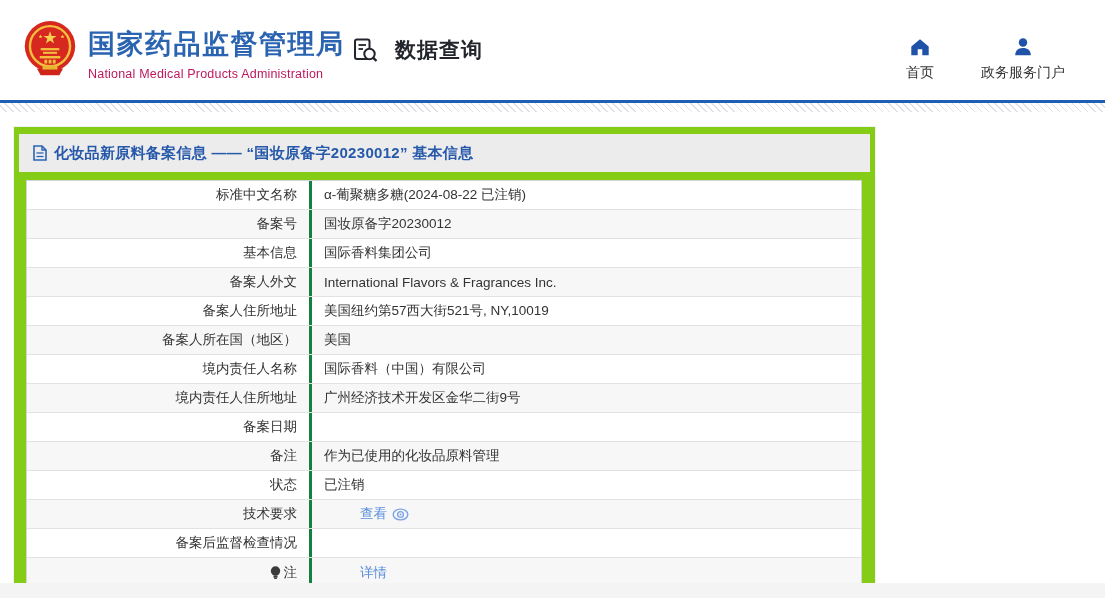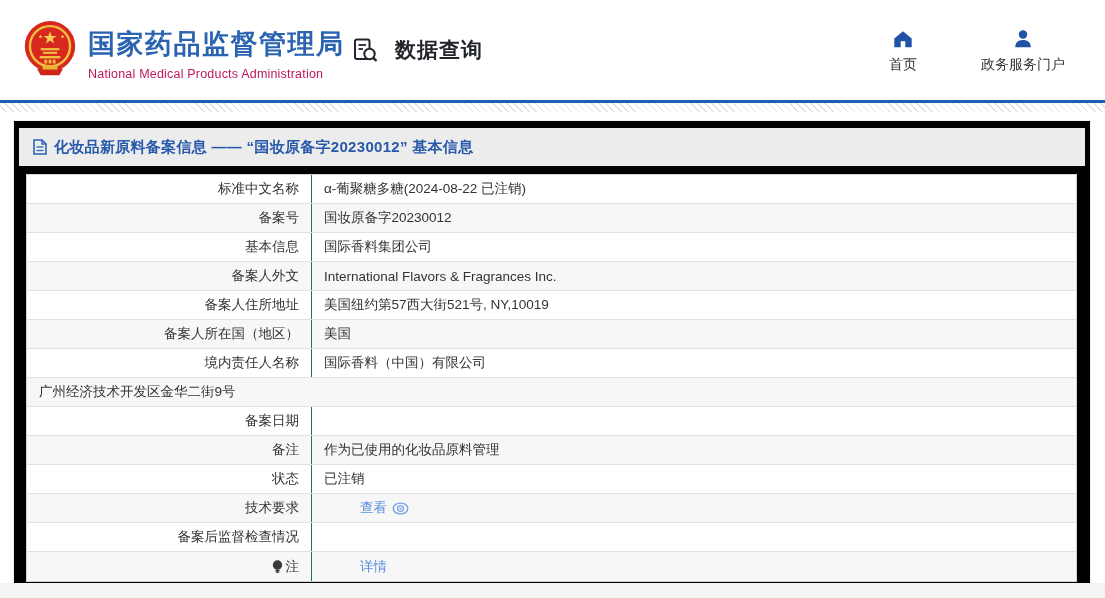--- a/index.html
+++ b/index.html
@@ -7,44 +7,44 @@
     font-family:"Liberation Sans","DejaVu Sans",sans-serif; }
 
   
   .header { position:relative; height:100px; background:#fff;text-decoration:underline; }
   .logo-wrap { position:absolute; left:22px; top:20px; width:56px; height:58px; }
   .org-block { position:absolute; left:88px; top:26px; }
   .org-cn { font-size:27px; font-weight:700; color:#2a63b0; letter-spacing:1.5px; }
   .org-en { font-size:12.5px; color:#be185d; margin-top:5px; letter-spacing:.2px; }
   .section-tab { position:absolute; left:352px; top:36px; display:flex; align-items:center; gap:16px; cursor:pointer; }
   .section-tab span.txt { font-size:21px; color:#23252d; font-weight:600; letter-spacing:1px; }
-  .top-nav { position:absolute; right:40px; top:28px; display:flex; gap:64px;justify-content:center; }
+  .top-nav { position:absolute; right:40px; top:36px; display:flex; gap:47px;justify-content:center; }
   .nav-item { display:flex; flex-direction:column; align-items:center; gap:6px; cursor:pointer; }
   .nav-item .lbl { font-size:14px; color:#333; white-space:nowrap; }
 
   
   .blue-line { height:3px; background:#1d5fb4; }
   .hatch { height:9px;
     background:repeating-linear-gradient(45deg,#ffffff 0 4px,#dfe1e4 4px 5px); }
 
   
-  .card { position:absolute; left:13px; top:120px; width:1078px; height:471px;
-    background:#000000; border:1px solid #f1f1f1; }
+  .card { position:absolute; left:13px; top:126px; width:863px; height:471px;
+    background:#84cc16; border:1px solid #f1f1f1; }
   .title-bar { margin:7px 5px 0 5px; height:38px; background:#ececec;
     display:flex; align-items:center; padding-left:14px; gap:7px; }
   .title-bar .ttl { font-size:15px; font-weight:700; color:#2759ab; letter-spacing:.3px; }
 
   
   .info-table { margin:8px 13px 0 12px; border:1px solid #d4d4d4; }
   .row { display:flex; height:29px; border-bottom:1px solid #e2e2e2; background:#fff; }
   .row:last-child { border-bottom:none; }
   .row:nth-child(even) { background:#f7f7f7; }
   .cell { display:flex; align-items:center; font-size:13.5px; color:#333; }
   .cell.label { width:285px; justify-content:flex-end; padding-right:12px;
-    border-right:1px solid #15803d; text-align:right; gap:3px; }
+    border-right:3px solid #15803d; text-align:right; gap:3px; }
   .cell.value { flex:1; padding-left:12px; gap:5px; }
   a.lnk { color:#5b8edb; text-decoration:none; cursor:pointer; font-size:13.5px;margin-left:36px; }
 
   
   .footer-strip { position:absolute; left:0; bottom:0; width:1105px; height:15px; background:#f4f4f4; }
 
   svg { display:block; }
 </style>
 </head>
 <body>
@@ -148,20 +148,21 @@
       <div class="cell label">备案人所在国（地区）</div>
       <div class="cell value">美国</div>
     </div>
 
     <div class="row">
       <div class="cell label">境内责任人名称</div>
       <div class="cell value">国际香料（中国）有限公司</div>
     </div>
 
     <div class="row">
+      <div class="cell label">境内责任人住所地址</div>
       <div class="cell value">广州经济技术开发区金华二街9号</div>
     </div>
 
     <div class="row">
       <div class="cell label">备案日期</div>
     </div>
 
     <div class="row">
       <div class="cell label">备注</div>
       <div class="cell value">作为已使用的化妆品原料管理</div>

